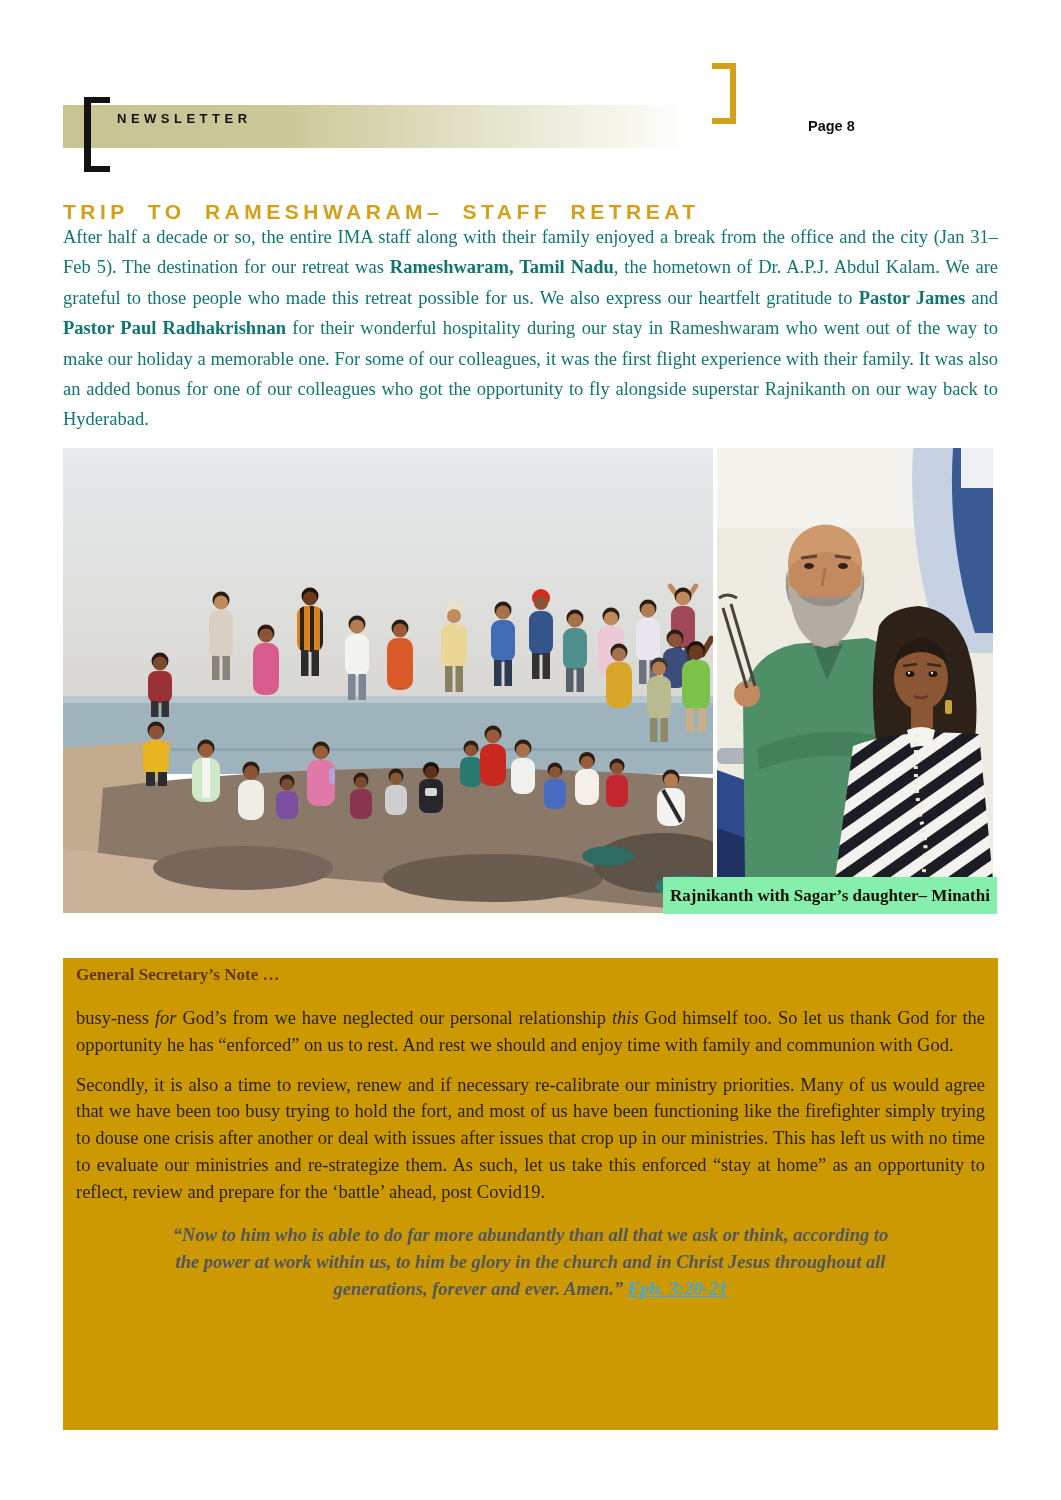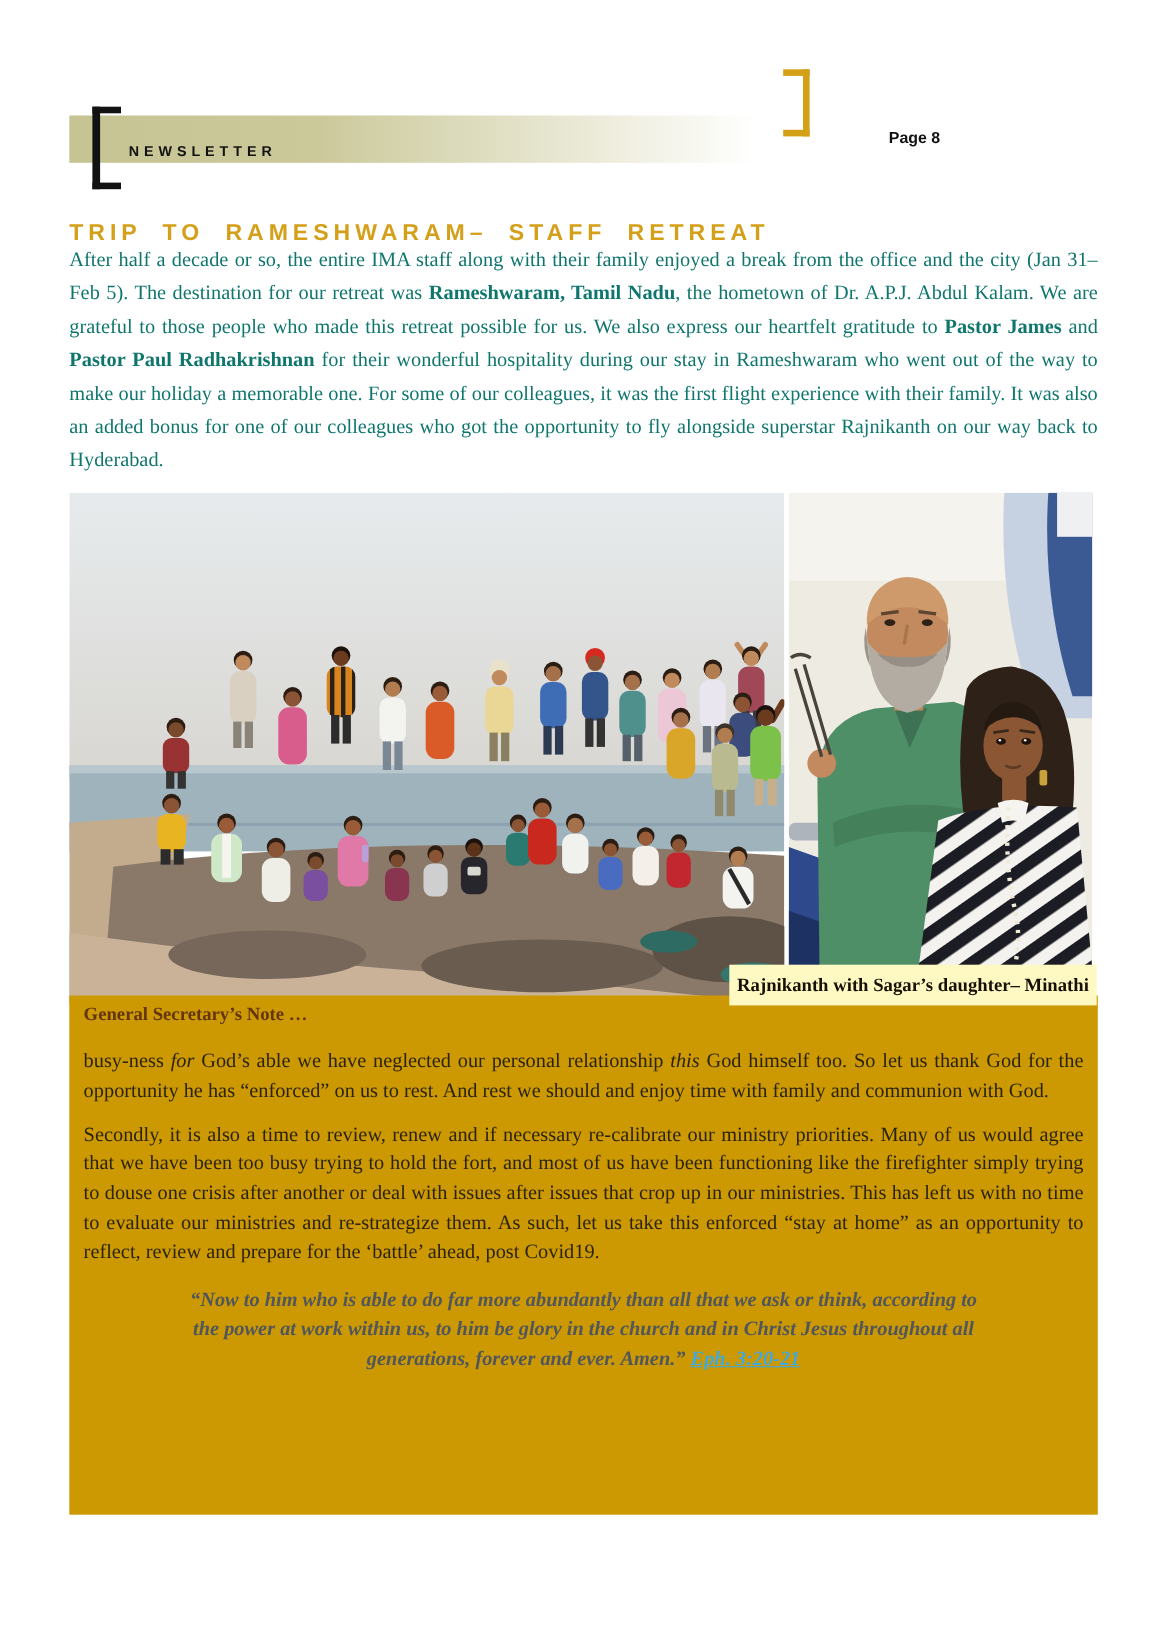--- a/index.html
+++ b/index.html
@@ -4,44 +4,44 @@
 <style>
   html,body{margin:0;padding:0;}
   .page{position:relative;width:1061px;height:1500px;background:#ffffff;overflow:hidden;
         font-family:"Liberation Serif", serif;color:#1e1e1c;}
 
   
   .band{position:absolute;left:63px;top:105px;width:645px;height:43px;
         background:linear-gradient(to right,#c6c493 0%,#cbc99a 35%,#ffffff 97%);}
   .bracket-black{position:absolute;left:84px;top:97px;width:19px;height:63px;
         border-left:7px solid #121212;border-top:6px solid #121212;border-bottom:6px solid #121212;}
-  .brand{position:absolute;left:117px;top:130px;font-family:"Liberation Sans",sans-serif;
+  .brand{position:absolute;left:117px;top:111px;font-family:"Liberation Sans",sans-serif;
         font-weight:bold;font-size:13px;letter-spacing:4.5px;color:#111;}
   .bracket-gold{position:absolute;left:712px;top:63px;width:18px;height:49px;
         border-right:6px solid #D4A017;border-top:6px solid #D4A017;border-bottom:6px solid #D4A017;}
   .page-num{position:absolute;left:808px;top:118px;font-family:"Liberation Sans",sans-serif;
         font-weight:bold;font-size:14.5px;color:#111;}
 
   
   .title{position:absolute;left:63px;top:186px;font-family:"Liberation Sans",sans-serif;
         font-weight:bold;font-size:21px;letter-spacing:4.5px;word-spacing:9px;color:#D5A019;}
   .body-par{position:absolute;left:63px;top:222px;width:935px;font-size:18.5px;
         line-height:30.4px;text-align:justify;color:#0f766e;margin:0;}
 
   
   .photo{position:absolute;margin:0;padding:0;}
   .photo svg{display:block;}
   .photo-left{left:63px;top:448px;width:650px;height:465px;}
   .photo-right{left:717px;top:448px;width:276px;height:432px;}
   .caption{position:absolute;left:663px;top:877px;width:334px;height:37px;z-index:5;
-        background:#fef9c3;color:#171004;font-weight:bold;font-size:17px;
+        background:#86efac;color:#171004;font-weight:bold;font-size:17px;
         line-height:37px;text-align:center;}
 
   
-  .note-box{position:absolute;left:63px;top:905px;width:935px;height:472px;
+  .note-box{position:absolute;left:63px;top:958px;width:935px;height:472px;
         background:#CC9902;box-sizing:border-box;padding:7px 13px 0 13px;}
   .note-title{font-weight:bold;font-size:17px;color:#64350f;margin:0 0 20px 0;}
   .note-p{font-size:18.5px;line-height:26.8px;text-align:justify;color:#2b2310;margin:0 0 13px 0;}
   .quote{font-size:18.5px;line-height:27px;font-weight:bold;font-style:italic;color:#50565c;
         text-align:center;padding:3px 88px 0 88px;margin:0;}
   .quote a{color:#3FA9E1;text-decoration:underline;cursor:pointer;margin-top:44px;}
 </style>
 </head>
 <body>
 
@@ -340,18 +340,18 @@
         <path d="M190,282 Q204,276 218,282 L214,300 Q204,296 194,300 Z" fill="#f6f4ef"></path>
         <path d="M200,286 Q196,330 204,372 Q212,400 206,428" stroke="#f0ead8" stroke-width="4" stroke-dasharray="3 5" fill="none"></path>
       </g>
     </svg>
   </figure>
 
   <figcaption class="caption">Rajnikanth with Sagar’s daughter– Minathi</figcaption>
 
   <section class="note-box">
     <div class="note-title">General Secretary’s Note …</div>
-    <p class="note-p"><span>busy-ness </span><i>for</i><span> God’s able we have neglected our personal relationship </span><i>this</i><span> God himself too. So let us thank God for the opportunity he has “enforced” on us to rest. And rest we should and enjoy time with family and communion with God.</span></p>
+    <p class="note-p"><span>busy-ness </span><i>for</i><span> God’s from we have neglected our personal relationship </span><i>this</i><span> God himself too. So let us thank God for the opportunity he has “enforced” on us to rest. And rest we should and enjoy time with family and communion with God.</span></p>
     <p class="note-p">Secondly, it is also a time to review, renew and if necessary re-calibrate our ministry priorities. Many of us would agree that we have been too busy trying to hold the fort, and most of us have been functioning like the firefighter simply trying to douse one crisis after another or deal with issues after issues that crop up in our ministries. This has left us with no time to evaluate our ministries and re-strategize them. As such, let us take this enforced “stay at home” as an opportunity to reflect, review and prepare for the ‘battle’ ahead, post Covid19.</p>
     <p class="quote"><span>“Now to him who is able to do far more abundantly than all that we ask or think, according to the power at work within us, to him be glory in the church and in Christ Jesus throughout all generations, forever and ever. Amen.” </span><a>Eph. 3:20-21</a></p>
   </section>
 
 </div>
 
 </body></html>

